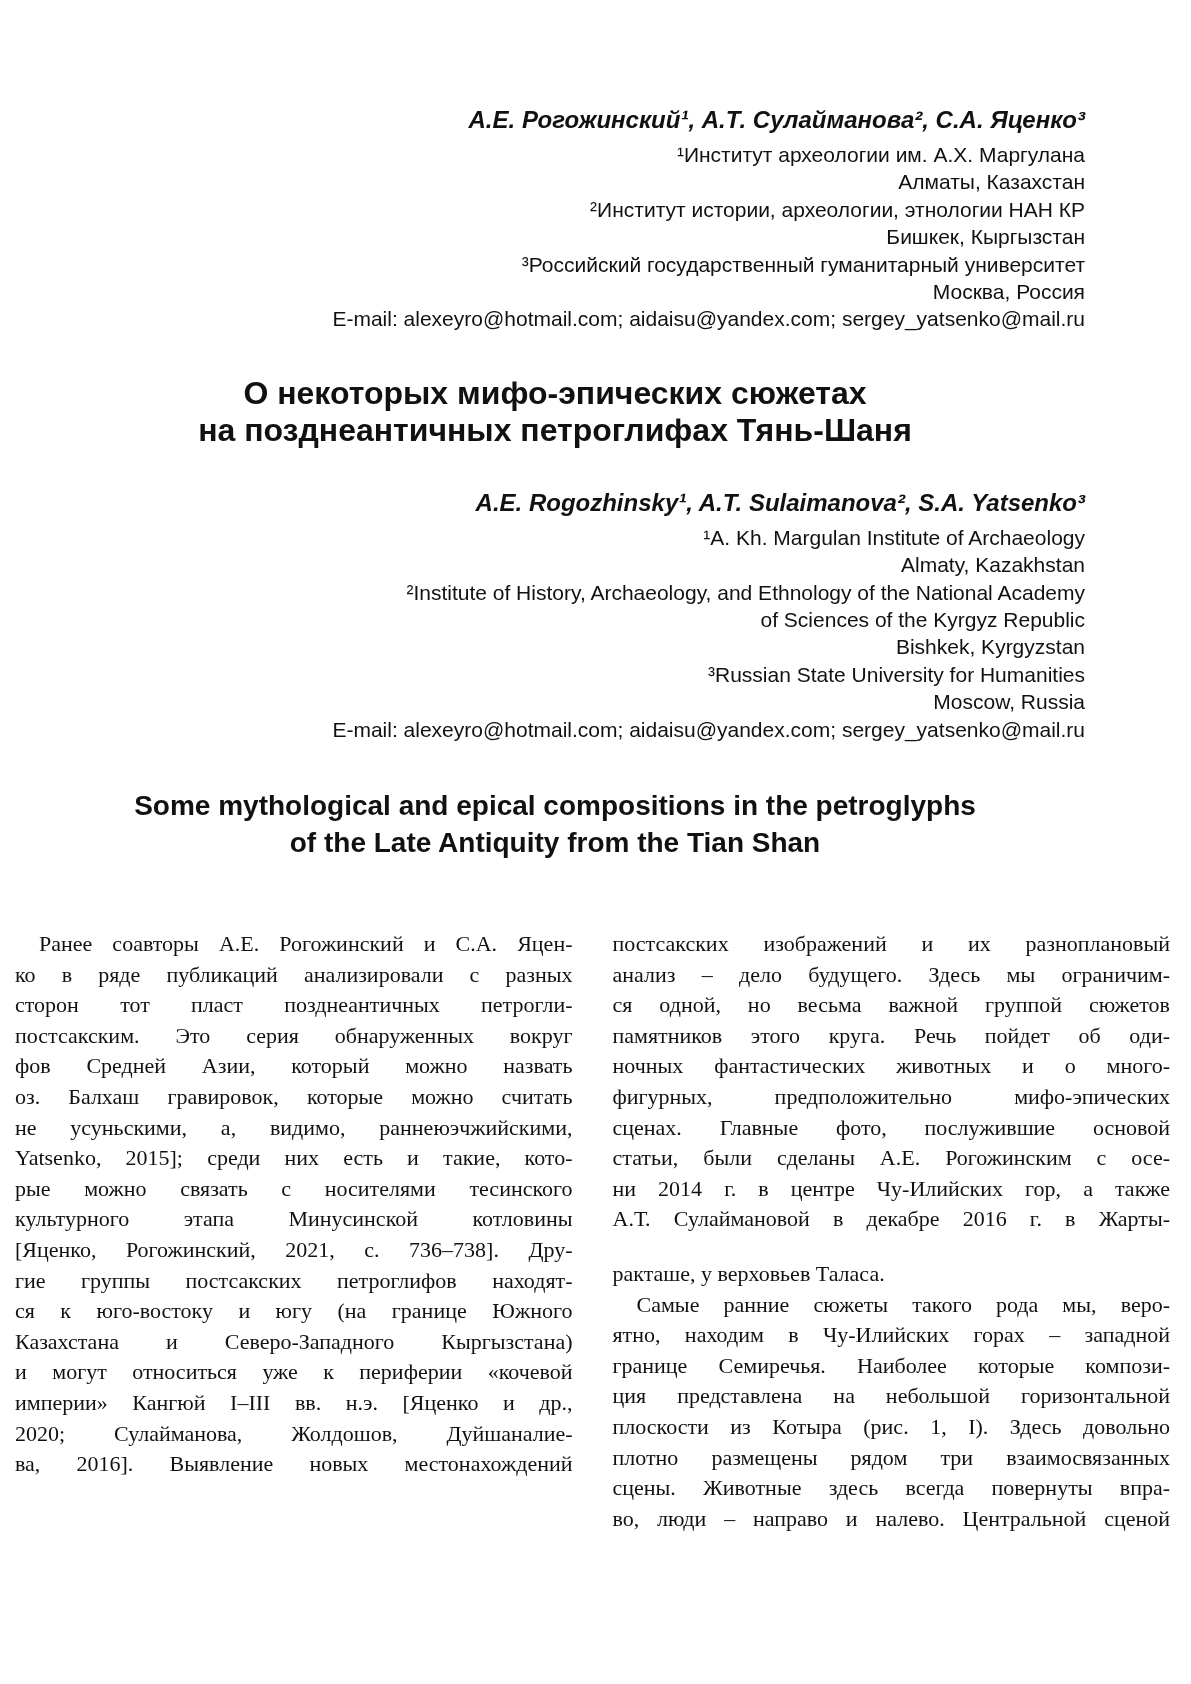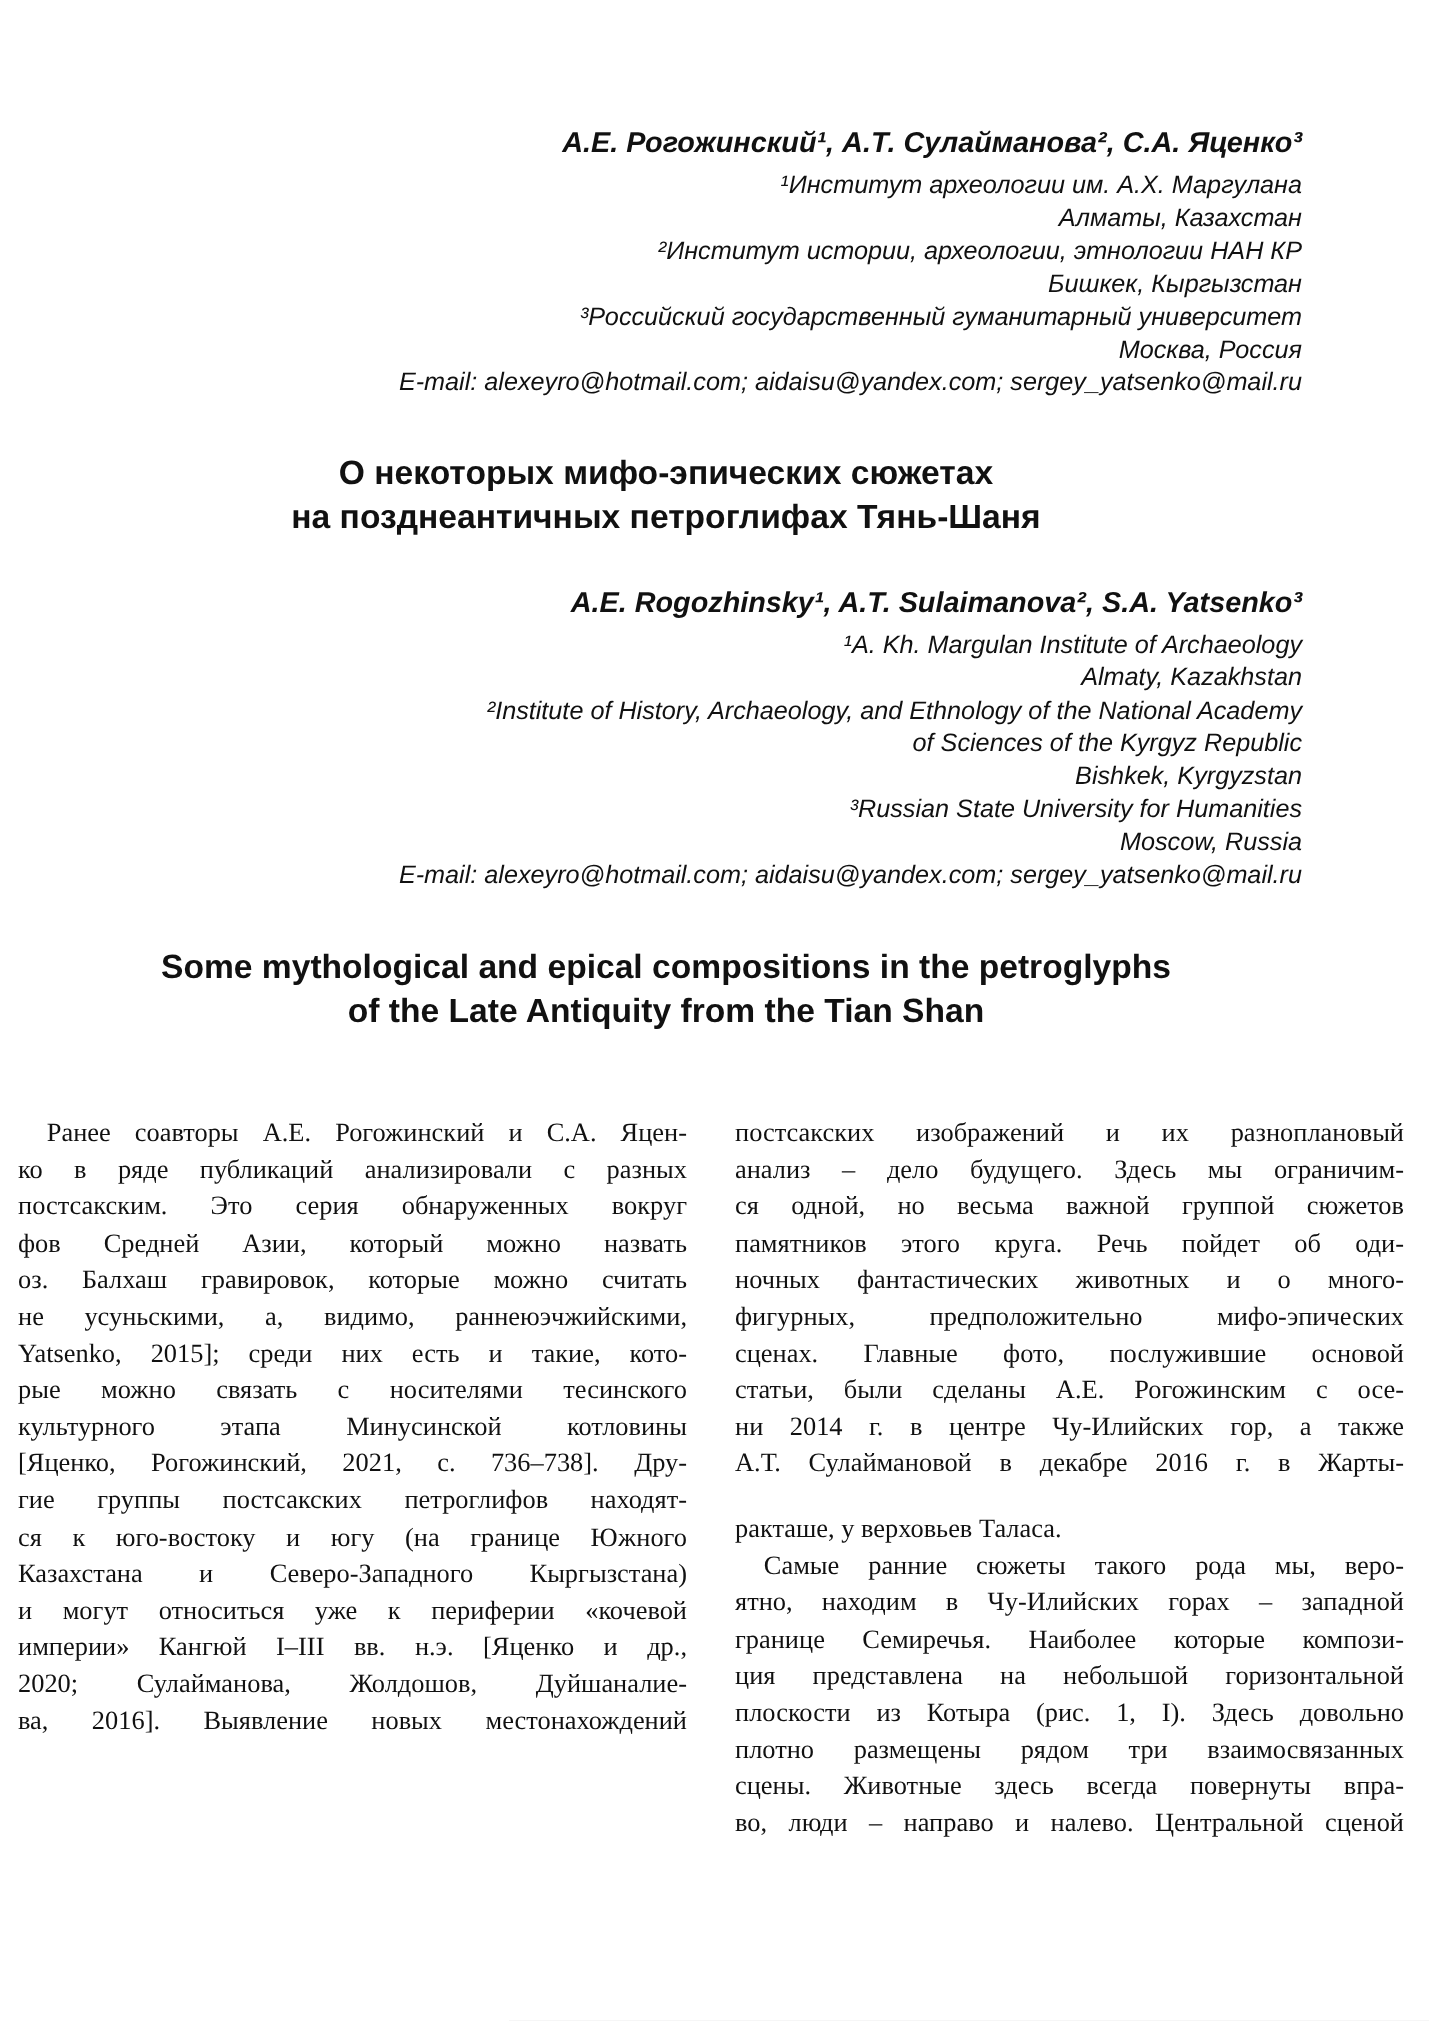--- a/index.html
+++ b/index.html
@@ -20,34 +20,33 @@
     font-weight: bold;
     font-style: italic;
     font-size: 24px;
     line-height: 30px;
     text-align: right;
     padding-right: 106px;
   }
   .affiliations {
     margin-top: 6px;
     font-family: "Liberation Sans", sans-serif;
-    font-style: italic;
     font-size: 21px;
     line-height: 27.4px;
     text-align: right;
     padding-right: 106px;
   }
   
   .article-title {
     width: 1080px;
     margin-left: 15px;
     margin-top: 42px;
     font-family: "Liberation Sans", sans-serif;
     font-weight: bold;
-    font-size: 28px;
+    font-size: 32px;
     line-height: 37px;
     text-align: center;
   }
   .article-title.en { font-size: 28px; margin-top: 44px; }
   .authors-line.en { margin-top: 39px; }
   
   .body-columns {
     display: flex;
     gap: 40px;
     margin: 68px 21px 0 15px;
@@ -101,20 +100,21 @@
 
   <div class="article-title en">
     <div>Some mythological and epical compositions in the petroglyphs</div>
     <div>of the Late Antiquity from the Tian Shan</div>
   </div>
 
   <div class="body-columns">
     <div class="col">
         <div class="line indent">Ранее соавторы А.Е. Рогожинский и С.А. Яцен-</div>
         <div class="line">ко в ряде публикаций анализировали с разных</div>
+        <div class="line">сторон тот пласт позднеантичных петрогли-</div>
         <div class="line">постсакским. Это серия обнаруженных вокруг</div>
         <div class="line">фов Средней Азии, который можно назвать</div>
         <div class="line">оз. Балхаш гравировок, которые можно считать</div>
         <div class="line">не усуньскими, а, видимо, раннеюэчжийскими,</div>
         <div class="line">Yatsenko, 2015]; среди них есть и такие, кото-</div>
         <div class="line">рые можно связать с носителями тесинского</div>
         <div class="line">культурного этапа Минусинской котловины</div>
         <div class="line">[Яценко, Рогожинский, 2021, с. 736–738]. Дру-</div>
         <div class="line">гие группы постсакских петроглифов находят-</div>
         <div class="line">ся к юго-востоку и югу (на границе Южного</div>

